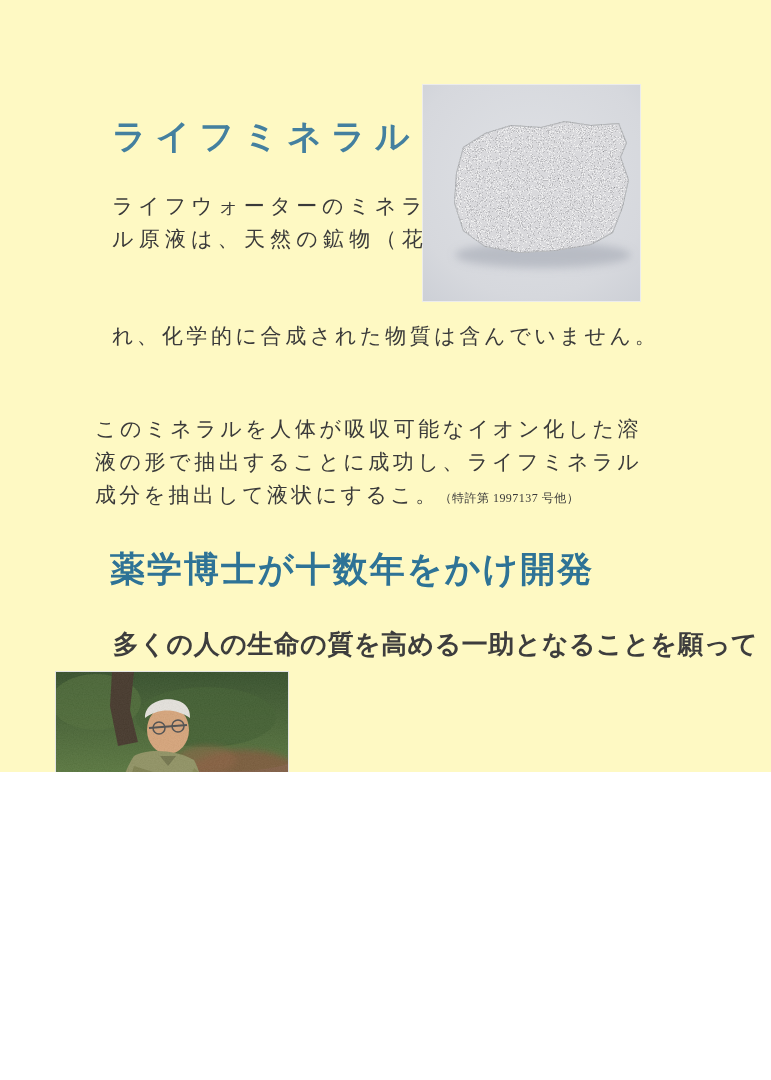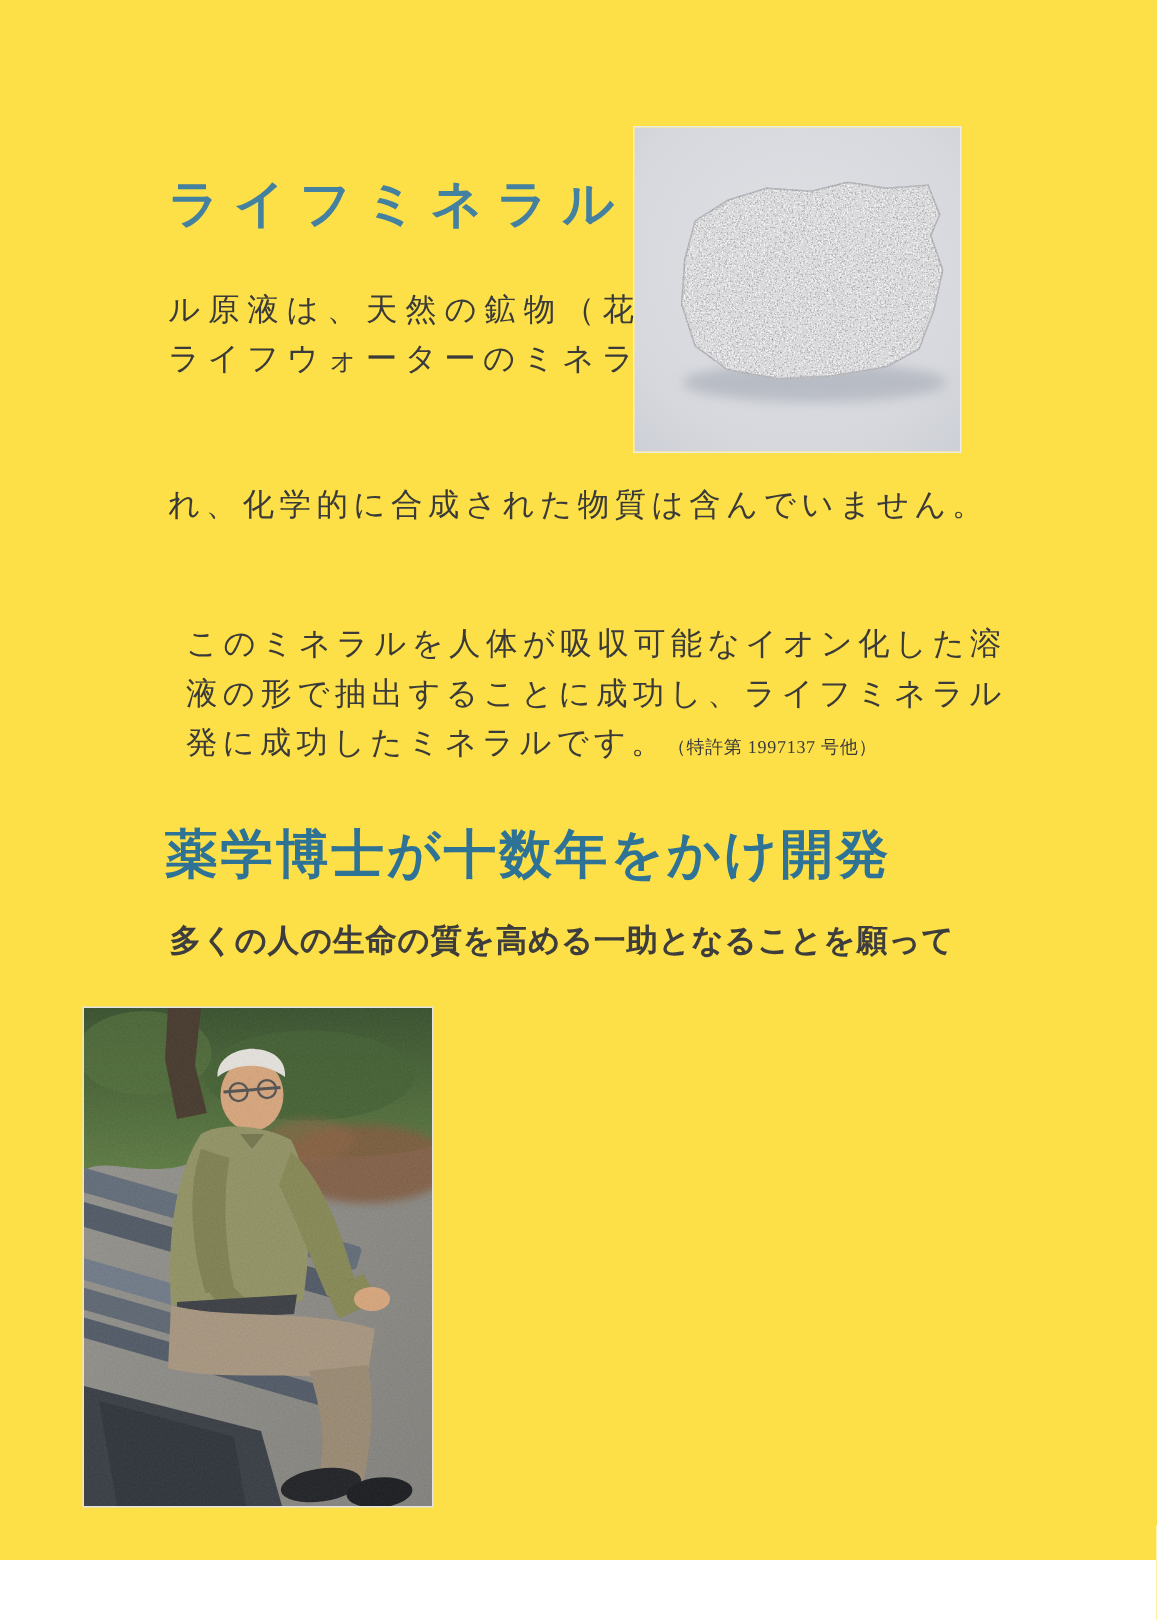--- a/index.html
+++ b/index.html
@@ -1,20 +1,20 @@
 <!DOCTYPE html>
 <html lang="ja" style="--title-color: #44809f; --heading-color: #2e7396; --subheading-color: #3d3d3d;"><head>
 <meta charset="utf-8">
 <style>
   html, body { margin: 0; padding: 0; background: #ffffff; }
   .page {
     position: relative;
     width: 771px;
-    height: 1040px;
-    background: #fde047;
+    height: 772px;
+    background: #fef9c3;
     overflow: hidden;
     font-family: "Liberation Serif", "DejaVu Serif", serif;
     color: #3a3a3a;
     text-decoration: underline;
   }
 
   
   .title {
     position: absolute;
     left: 112px; top: 114px;
@@ -32,35 +32,35 @@
     margin: 0;
     font-size: 35px;
     line-height: 48px;
     font-weight: 700;
     letter-spacing: 2px;
     color: var(--heading-color, #2e7396);
     white-space: nowrap;
   }
   .subtitle {
     position: absolute;
-    left: 113px; top: 613px;
+    left: 113px; top: 629px;
     font-family: "Liberation Sans", "DejaVu Sans", sans-serif;
-    font-size: 21px;
+    font-size: 26px;
     line-height: 30px;
     font-weight: 700;
     letter-spacing: 0.5px;
     color: var(--subheading-color, #3d3d3d);
     white-space: nowrap;
   }
 
   
   .p { position: absolute; font-size: 21px; color: #3a3a3a; }
   .p1a { left: 112px; top: 190px; width: 314px; line-height: 32.5px; letter-spacing: 0.16em; }
   .p1b { left: 112px; top: 320px; width: 547px; line-height: 33px;   letter-spacing: 0.16em; }
-  .p2  { left: 124px; top: 413px; width: 547px; line-height: 33px;   letter-spacing: 0.16em; }
+  .p2  { left: 95px; top: 413px; width: 547px; line-height: 33px;   letter-spacing: 0.16em; }
   .p3  { left: 310px; top: 663px; width: 403px; line-height: 32.4px; letter-spacing: 0.03em; }
   .jl { text-align: justify; text-align-last: justify; }
   .nl { text-align: left; }
   .patent { font-size: 12px; letter-spacing: 0.04em; }
 
   
   figure { margin: 0; position: absolute; padding: 0; }
   .rock     { left: 423px; top: 85px;  width: 217px; height: 216px; }
   .portrait { left: 56px;  top: 672px; width: 232px; height: 332px; }
   .rock svg, .portrait svg { display: block; }
@@ -103,33 +103,33 @@
       <ellipse cx="120" cy="170" rx="88" ry="13" fill="#aeb2bc" opacity="0.75" filter="url(#softBlur)"></ellipse>
       <g clip-path="url(#rockClip)">
         <rect x="20" y="25" width="195" height="150" fill="#b7bab9"></rect>
         <rect x="20" y="25" width="195" height="150" filter="url(#graniteTex)" opacity="0.92"></rect>
         <path d="M40,62 L62,48 L88,40 L118,42 L142,36 L168,40 L196,38 L204,58 L198,72 L206,95 L200,122 L190,148 L168,160 L132,166 L96,168 L62,162 L40,146 L31,118 L33,88 Z" fill="none" stroke="#8f9398" stroke-width="2" opacity="0.5"></path>
       </g>
     </svg>
   </figure>
 
   <div class="p p1a">
+    <div class="jl">ライフウォーターのミネラ</div>
     <div class="jl">ル原液は、天然の鉱物（花</div>
-    <div class="jl">ライフウォーターのミネラ</div>
   </div>
 
   <div class="p p1b">
     <div class="jl">れ、化学的に合成された物質は含んでいません。</div>
   </div>
 
   <div class="p p2">
     <div class="jl">このミネラルを人体が吸収可能なイオン化した溶</div>
     <div class="jl">液の形で抽出することに成功し、ライフミネラル</div>
     <div class="nl">
-      <span>発に成功したミネラルです。</span><span class="patent">（特許第 1997137 号他）</span>
+      <span>成分を抽出して液状にするこ。</span><span class="patent">（特許第 1997137 号他）</span>
     </div>
   </div>
 
   <h2 class="heading2">薬学博士が十数年をかけ開発</h2>
   <div class="subtitle">多くの人の生命の質を高める一助となることを願って</div>
 
   <figure class="portrait">
     <svg width="232" height="332" viewBox="0 0 232 332" xmlns="http://www.w3.org/2000/svg">
       <defs>
         <filter id="photoNoise" x="0%" y="0%" width="100%" height="100%">

